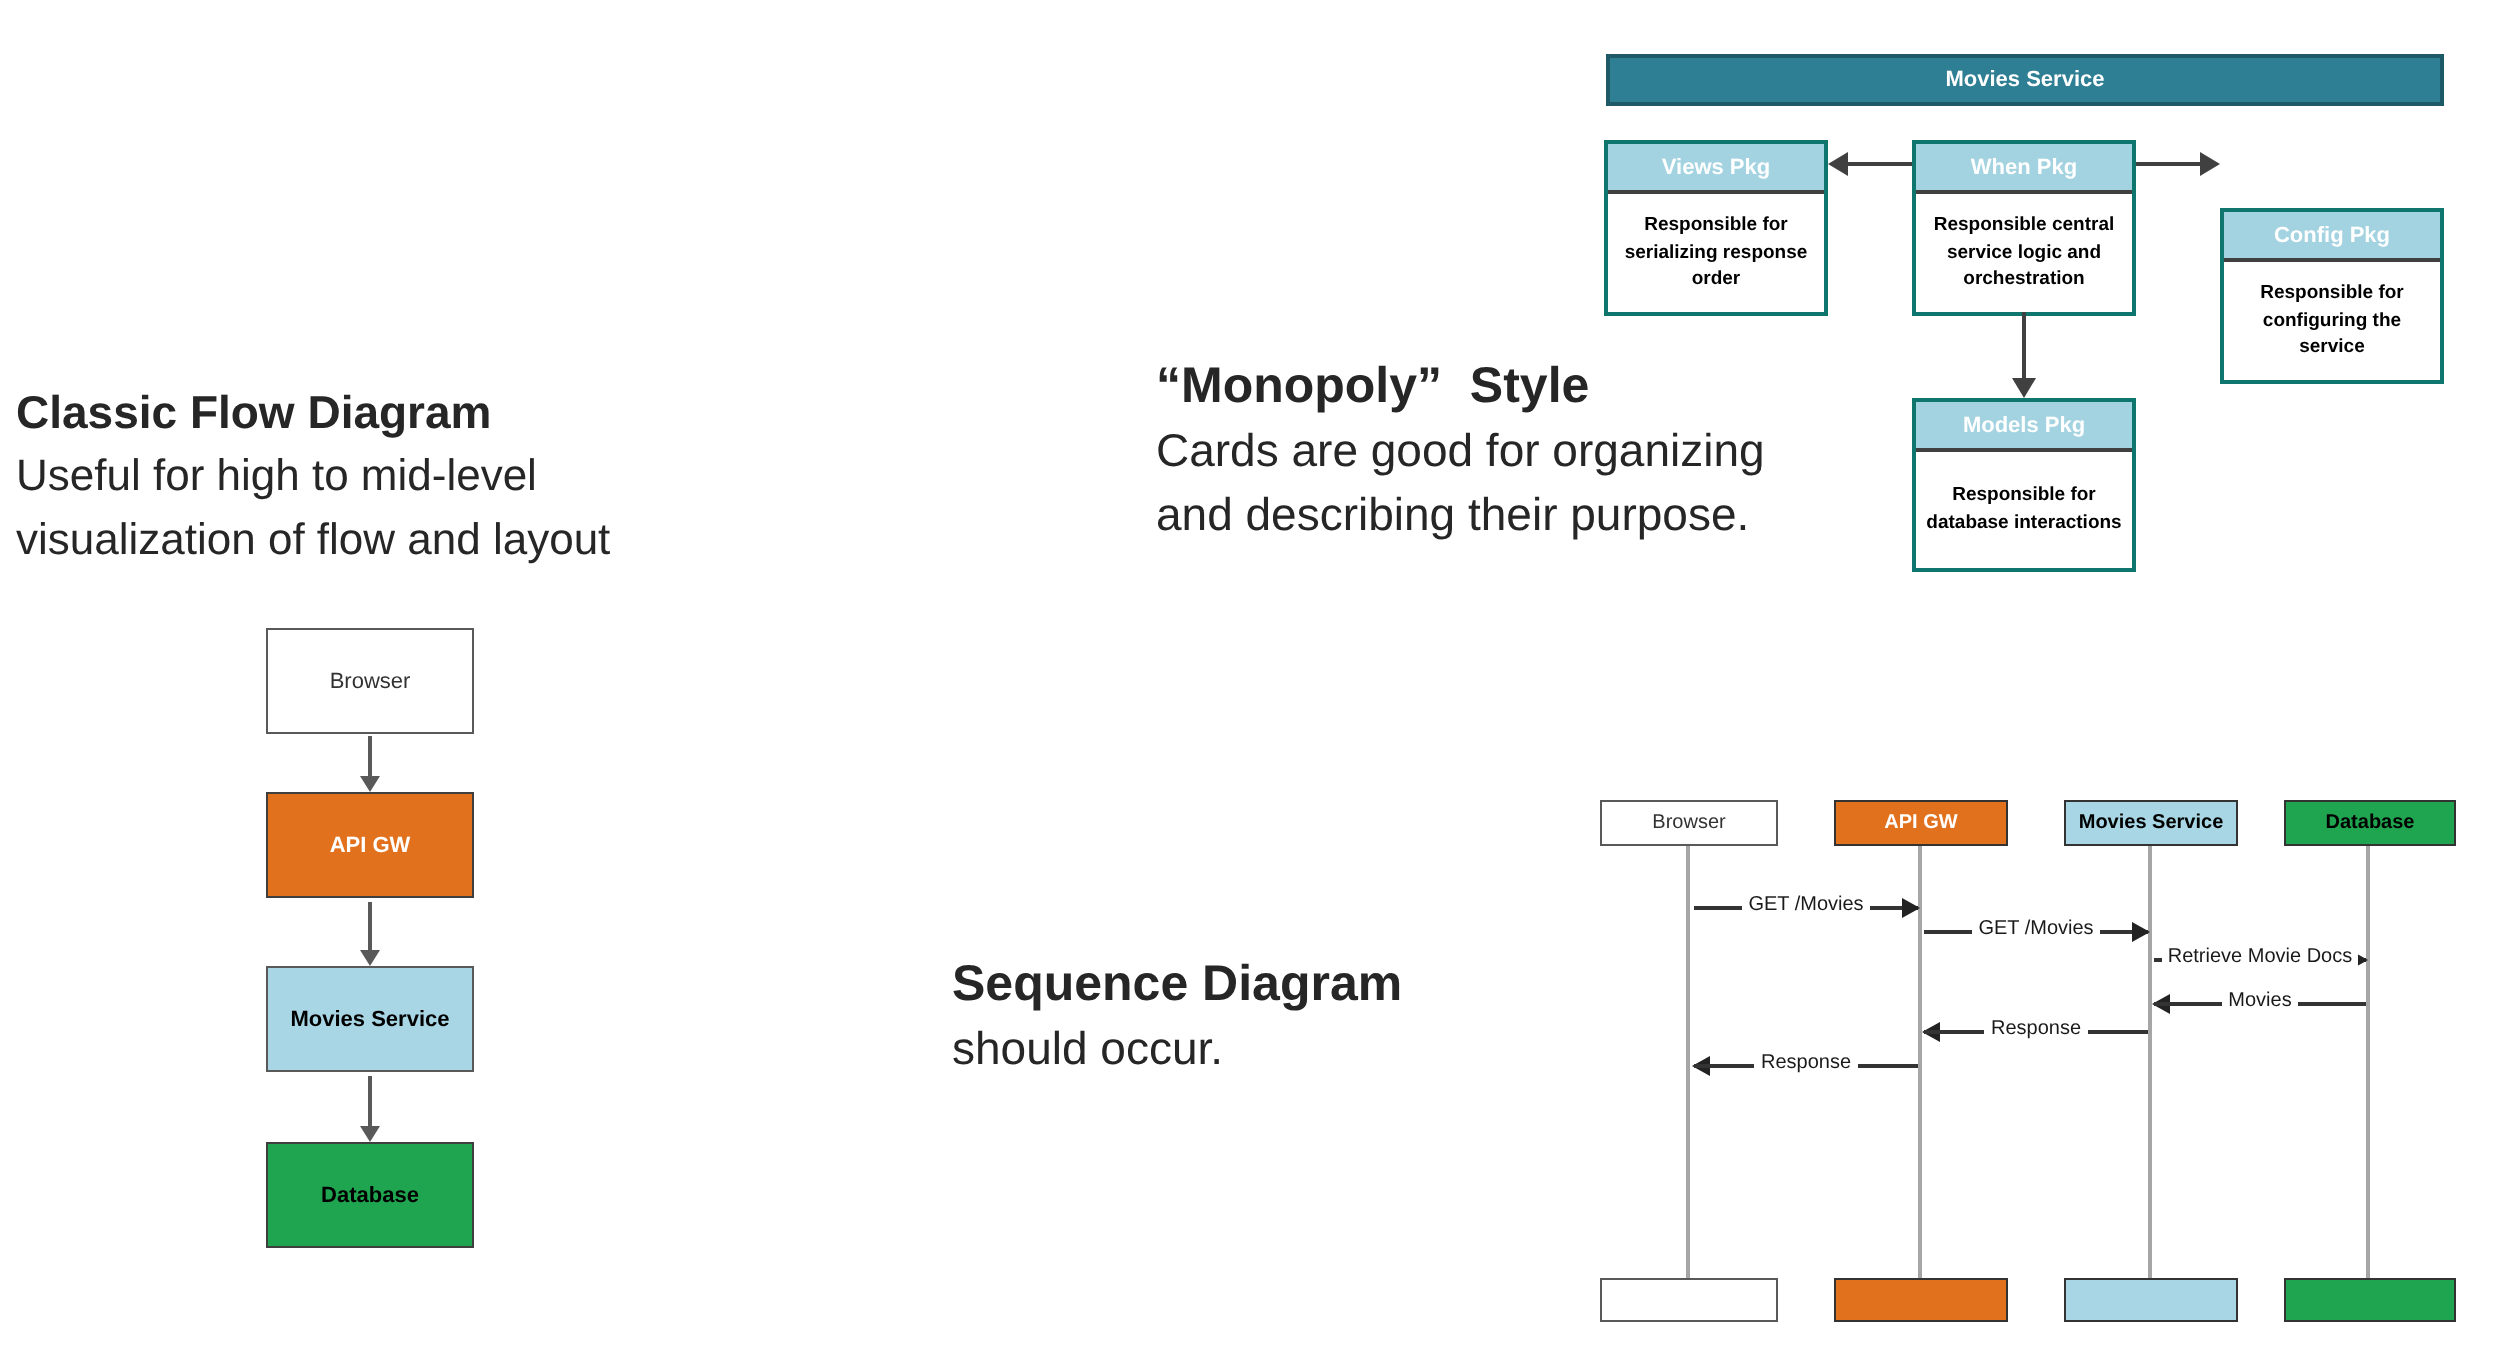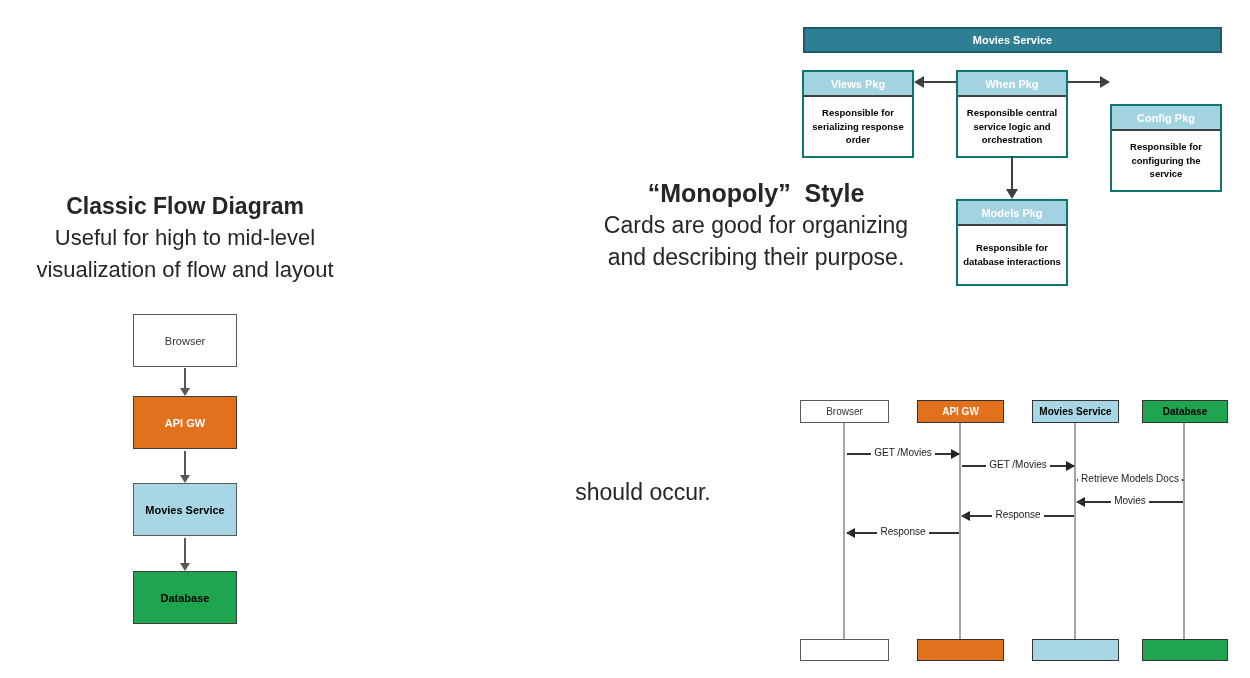--- a/index.html
+++ b/index.html
@@ -1,21 +1,21 @@
 <!DOCTYPE html>
 <html><head>
 <meta charset="utf-8">
 <style>
   html,body{margin:0;padding:0;background:#fff;}
   .canvas{
     position:relative;width:1250px;height:678px;background:#ffffff;overflow:hidden;
     font-family:"Liberation Sans",sans-serif;color:#1a1a1a;
   }
   
-  .caption{position:absolute;text-align:center;color:#262626;}
+  .caption{position:absolute;text-align:left;color:#262626;}
   .cap-title{font-weight:bold;}
   .flow-cap{left:8px;top:190px;width:354px;font-size:22px;line-height:32px;}
   .flow-cap .cap-title{font-size:23px;}
   .mono-cap{left:578px;top:177px;width:356px;font-size:23px;line-height:32px;}
   .mono-cap .cap-title{font-size:25px;white-space:pre;}
   .seq-cap{left:476px;top:476px;width:334px;font-size:23px;line-height:32px;}
   .seq-cap .cap-title{font-size:25px;}
   
   .flow-node{position:absolute;left:133px;width:104px;height:53px;box-sizing:border-box;
     display:flex;align-items:center;justify-content:center;font-size:11px;font-weight:bold;text-align:center;}
@@ -118,20 +118,21 @@
   </div>
 
   <div class="h-line" style="left:924px;top:81px;width:32px;"></div>
   <div class="tri-left" style="left:914px;top:76px;"></div>
   <div class="h-line" style="left:1068px;top:81px;width:32px;"></div>
   <div class="tri-right" style="left:1100px;top:76px;"></div>
   <div class="v-line" style="left:1011px;top:156px;height:33px;"></div>
   <div class="tri-down" style="left:1006px;top:189px;"></div>
 
   <div class="caption seq-cap">
+    <div class="cap-title">Sequence Diagram</div>
     <div>should occur.</div>
   </div>
 
   <div class="lifeline" style="left:843px;"></div>
   <div class="lifeline" style="left:959px;"></div>
   <div class="lifeline" style="left:1074px;"></div>
   <div class="lifeline" style="left:1183px;"></div>
 
   <div class="p-box p-browser" style="left:800px;top:400px;width:89px;">
     <span>Browser</span>
@@ -149,21 +150,21 @@
   <div class="msg dir-right" style="left:846px;top:447px;width:114px;">
     <div class="line"></div>
     <span class="lbl">GET /Movies</span>
   </div>
   <div class="msg dir-right" style="left:961px;top:459px;width:114px;">
     <div class="line"></div>
     <span class="lbl">GET /Movies</span>
   </div>
   <div class="msg dir-right" style="left:1076px;top:473px;width:108px;">
     <div class="line"></div>
-    <span class="lbl">Retrieve Models Docs</span>
+    <span class="lbl">Retrieve Movie Docs</span>
   </div>
   <div class="msg dir-left" style="left:1076px;top:495px;width:108px;">
     <div class="line"></div>
     <span class="lbl">Movies</span>
   </div>
   <div class="msg dir-left" style="left:961px;top:509px;width:114px;">
     <div class="line"></div>
     <span class="lbl">Response</span>
   </div>
   <div class="msg dir-left" style="left:846px;top:526px;width:114px;">

